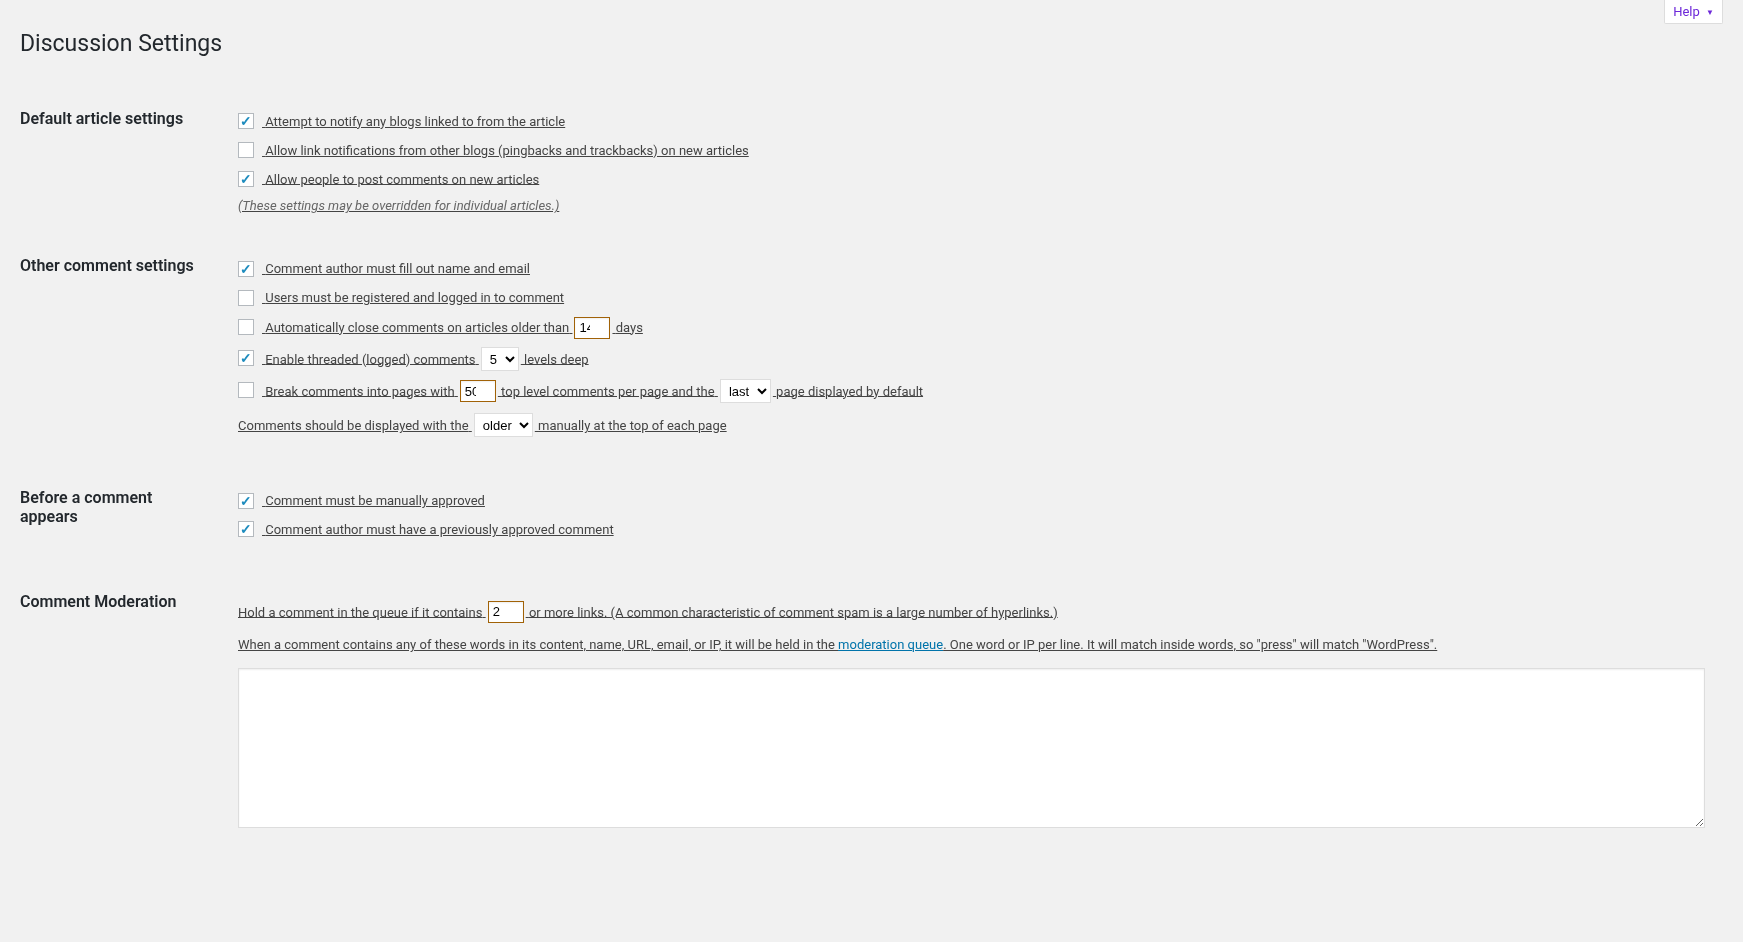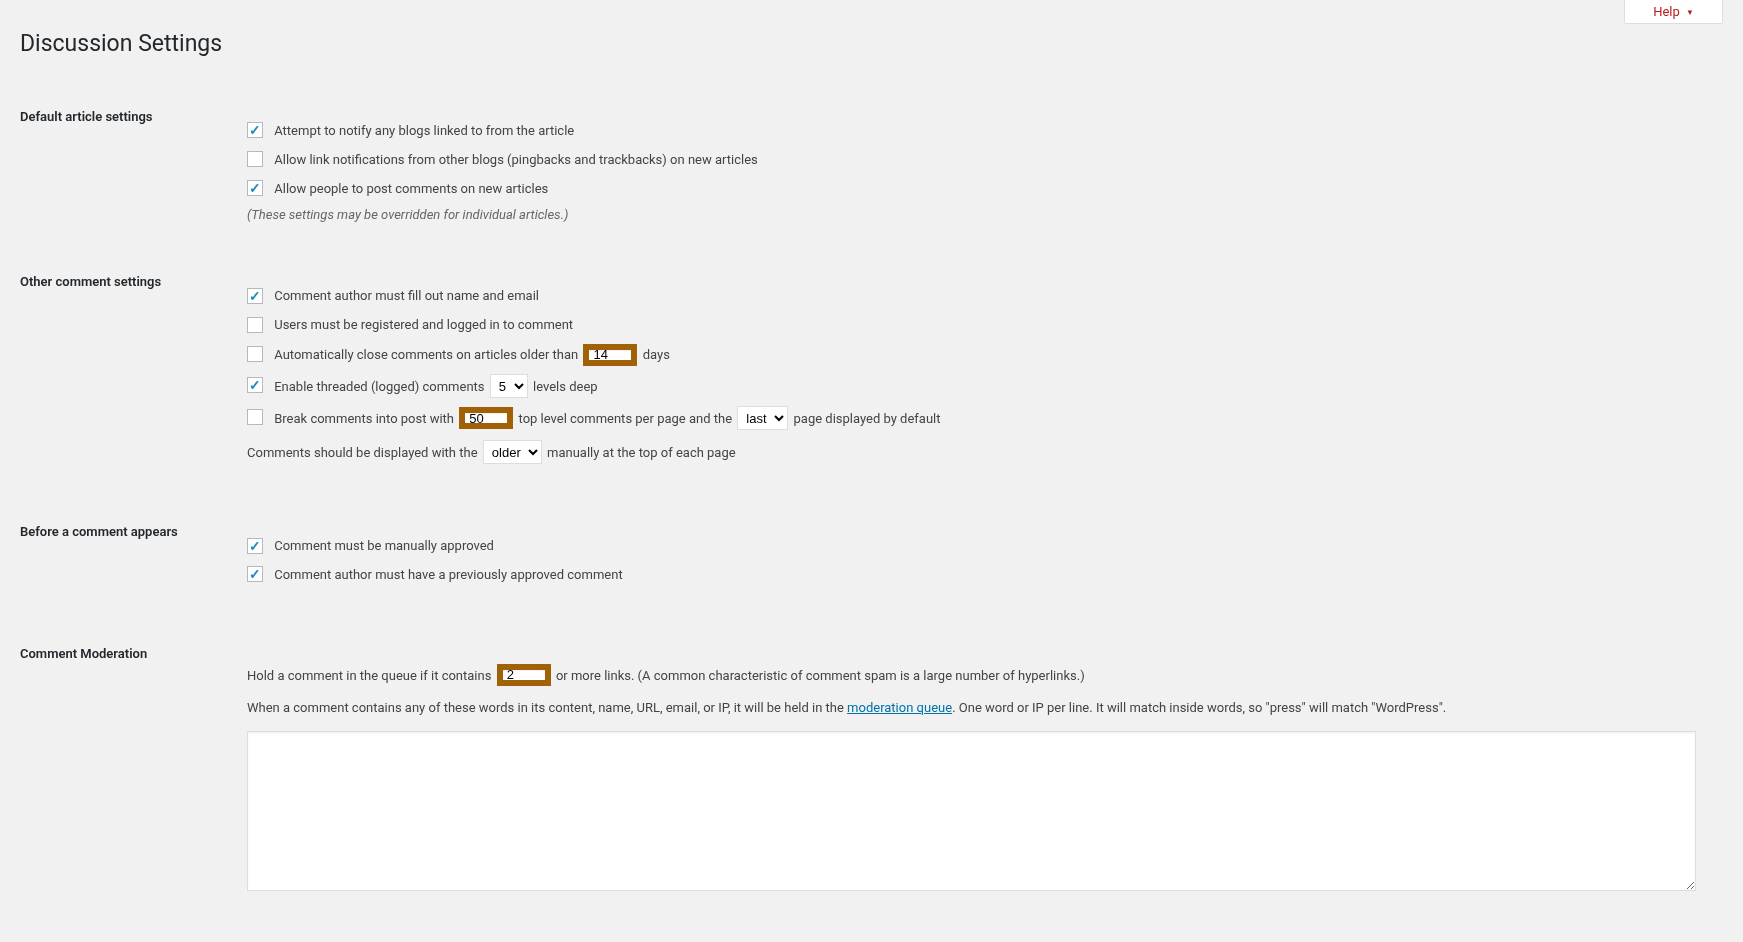--- a/index.html
+++ b/index.html
@@ -15,23 +15,23 @@
     padding: 10px 20px 0 20px;
     position: relative;
   }
   .help-tab {
     position: absolute;
     top: 0;
     right: 20px;
     background: #fff;
     border: 1px solid #ddd;
     border-top: none;
-    padding: 4px 28px;
-    font-size: 13px;
-    color: #b91c1c;
+    padding: 4px 8px;
+    font-size: 13px;
+    color: #6d28d9;
     cursor: pointer;
     border-radius: 0 0 2px 2px;
   }
   .help-tab .caret {
     font-size: 8px;
     margin-left: 3px;
     vertical-align: middle;
   }
   h1.page-title {
     font-size: 23px;
@@ -42,30 +42,30 @@
   table.form-table {
     width: 100%;
     border-collapse: collapse;
   }
   table.form-table > tbody > tr > th {
     text-align: left;
     vertical-align: top;
     width: 200px;
     padding: 15px 10px 20px 0;
     font-weight: 600;
-    font-size: 13px;
+    font-size: 16px;
     color: #23282d;
   }
   table.form-table > tbody > tr > td {
     padding: 10px 10px 20px 10px;
     vertical-align: top;
     font-size: 13px;
     color: #444;
   }
-  fieldset { border: 0; padding: 0; margin: 17px; }
+  fieldset { border: 0; padding: 0; margin: 8px; text-decoration: underline; }
   label { display: inline; vertical-align: middle; line-height: 1.6; }
   .opt-row { margin-bottom: 8px; }
   input[type="checkbox"] {
     appearance: none;
     -webkit-appearance: none;
     width: 16px;
     height: 16px;
     border: 1px solid #b4b9be;
     background: #fff;
     vertical-align: middle;
@@ -76,23 +76,23 @@
   input[type="checkbox"]:checked::before {
     content: "✓";
     position: absolute;
     left: 1px;
     top: -1px;
     font-size: 14px;
     color: #1e8cbe;
     font-weight: bold;
   }
   input[type="number"], input.small-text {
-    width: 54px;
+    width: 36px;
     padding: 2px 4px;
-    border: 6px solid #a16207;
+    border: 1px solid #a16207;
     background: #fff;
     font-size: 13px;
     height: 22px;
     box-shadow: inset 0 1px 2px rgba(0,0,0,.07);
     margin: 0 2px;
   }
   select {
     padding: 1px 4px;
     border: 1px solid #ddd;
     background: #fff;
@@ -181,21 +181,21 @@
                 <span>Enable threaded (logged) comments</span>
                 <select>
                   <option>5</option>
                 </select>
                 <span>levels deep</span>
               </label>
             </div>
             <div class="opt-row">
               <input type="checkbox" style="">
               <label>
-                <span>Break comments into post with</span>
+                <span>Break comments into pages with</span>
                 <input type="number" class="small-text" value="50" style="">
                 <span>top level comments per page and the</span>
                 <select>
                   <option>last</option>
                 </select>
                 <span>page displayed by default</span>
               </label>
             </div>
             <div class="opt-row" style="margin-top:10px;">
               <span>Comments should be displayed with the</span>

